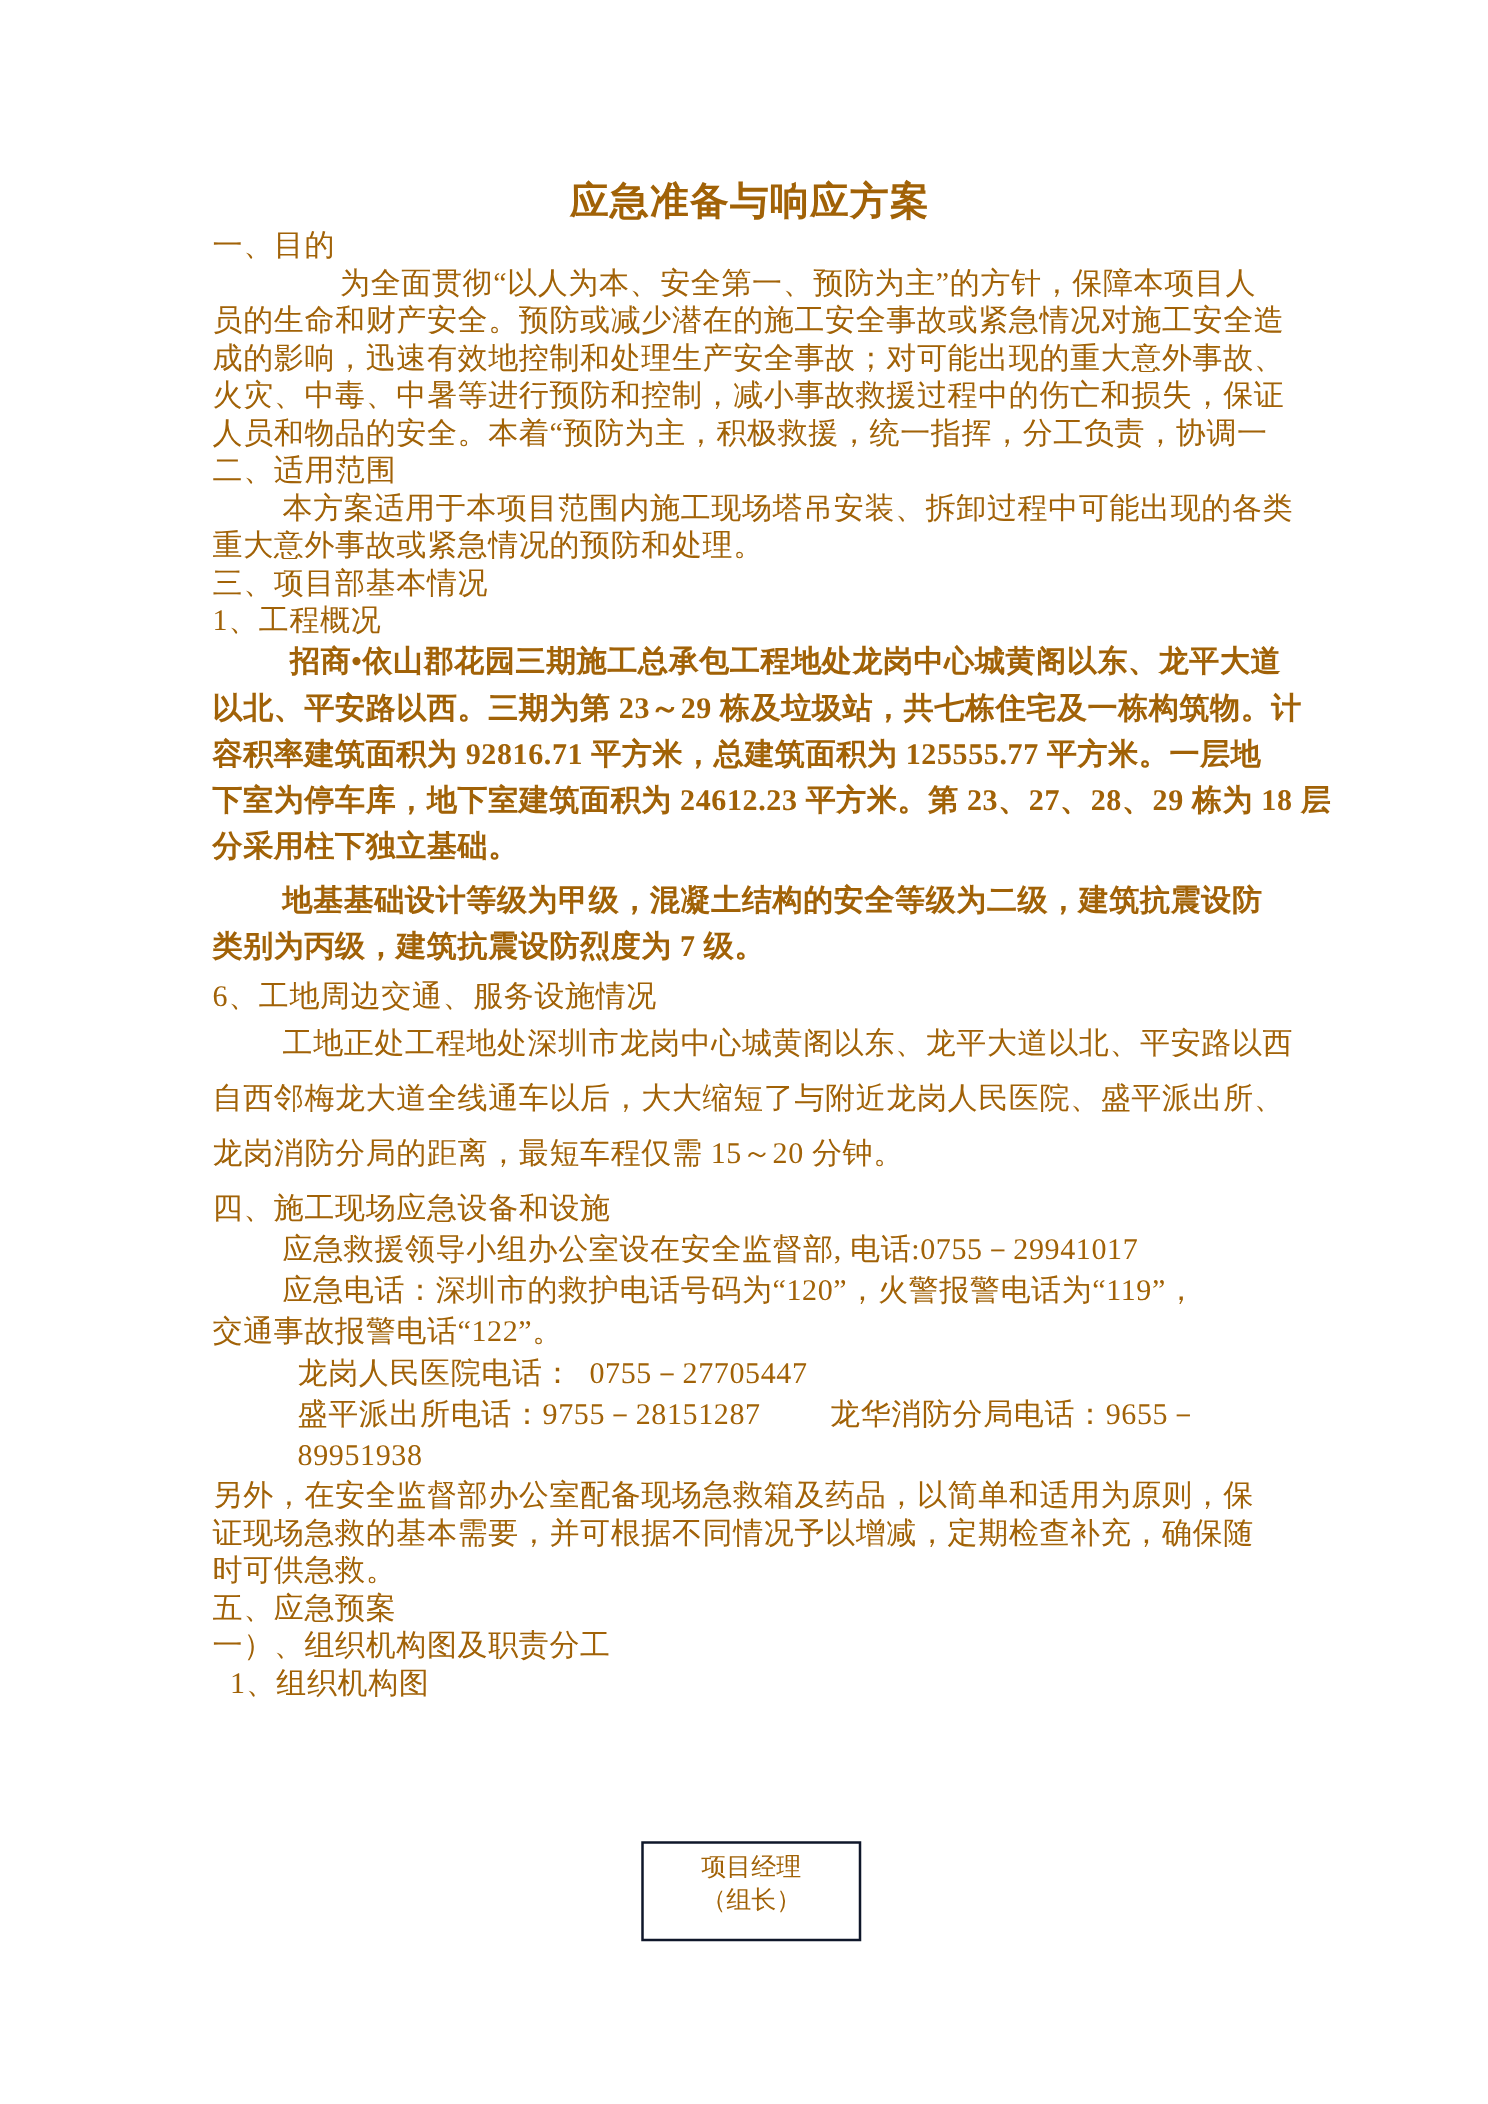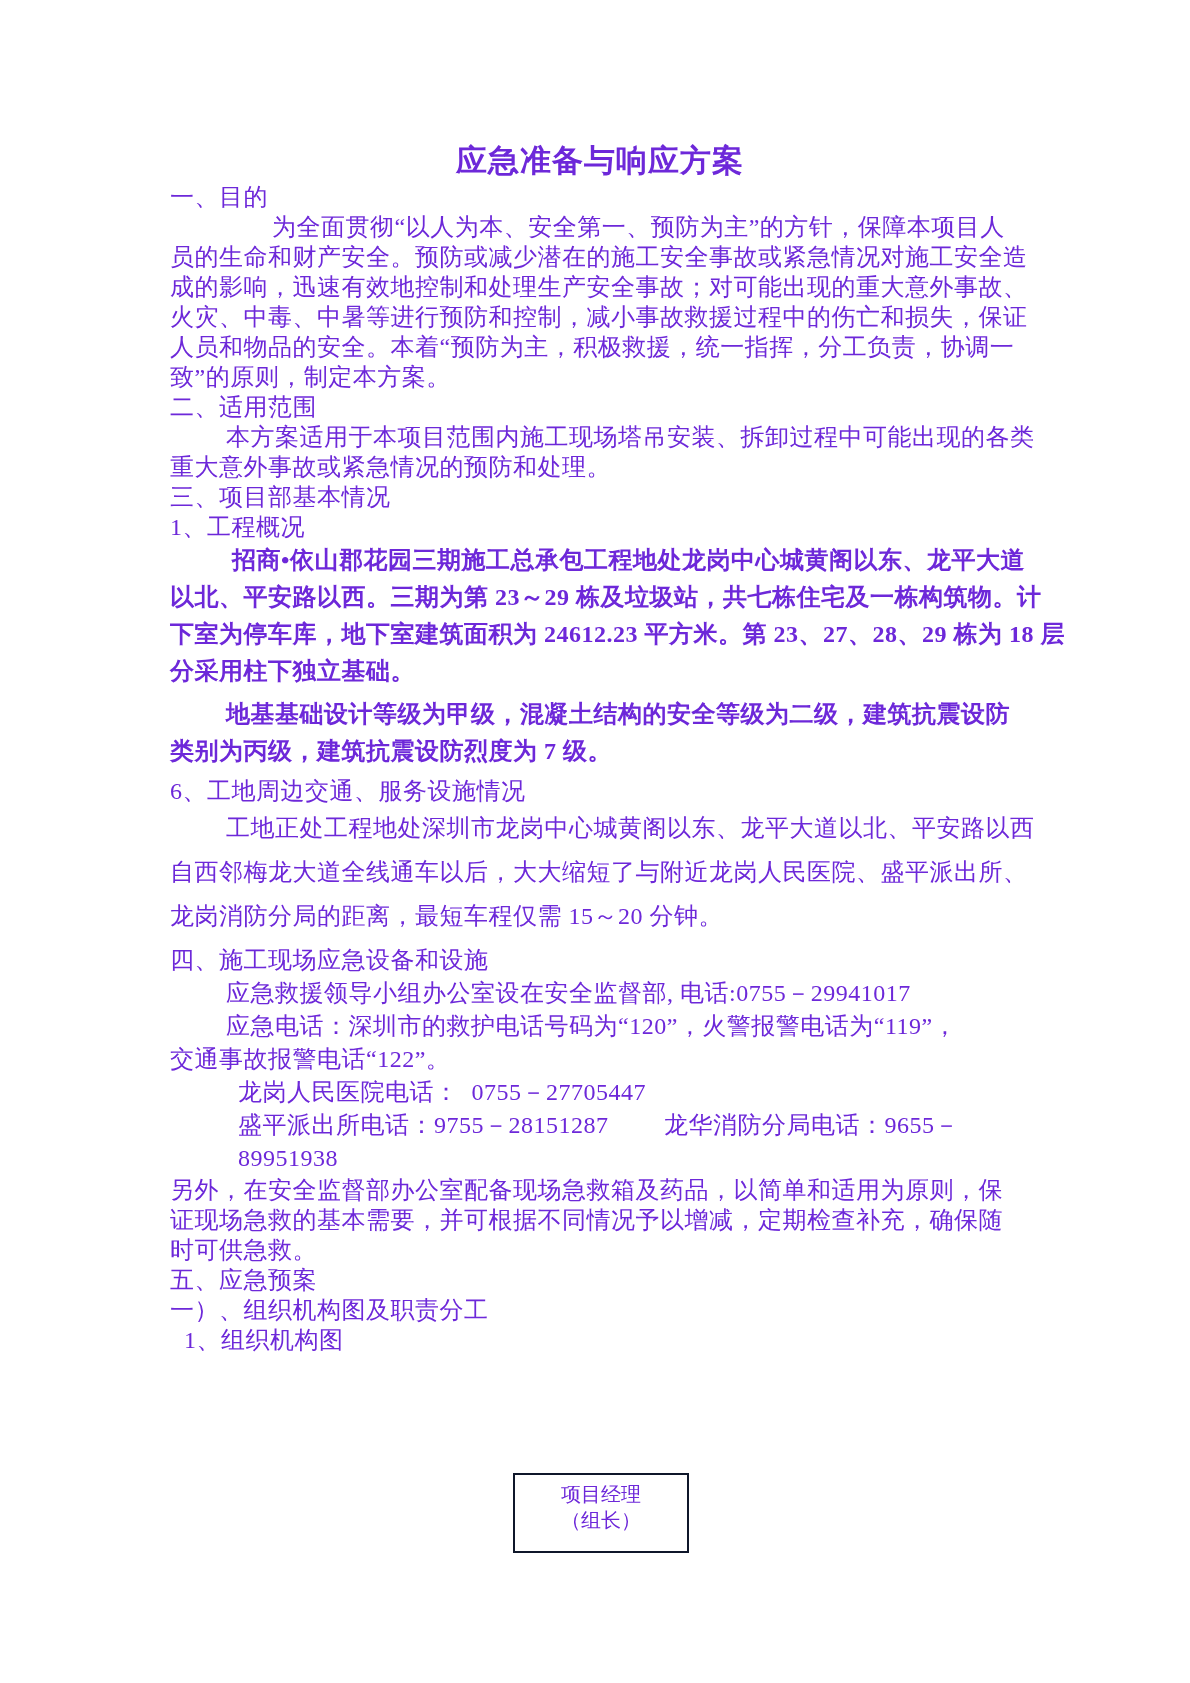--- a/index.html
+++ b/index.html
@@ -1,20 +1,20 @@
 <!DOCTYPE html>
 <html><head>
 <meta charset="utf-8">
 <style>
   html,body{margin:0;padding:0;background:#ffffff;}
   .page{
     position:relative;
     width:1190px;height:1683px;
     background:#ffffff;
-    color:#6d28d9;
+    color:#a16207;
     font-family:"Liberation Serif","DejaVu Serif",serif;
     overflow:hidden;
   }
   .doc{
     position:absolute;
     left:170px;top:140px;
     width:860px;
   }
   .doc-title{
     font-size:31px;
@@ -60,28 +60,28 @@
 <div class="page">
   <div class="doc">
     <div class="doc-title">应急准备与响应方案</div>
     <div>
         <div class="ln">一、目的</div>
         <div class="ln i4">为全面贯彻“以人为本、安全第一、预防为主”的方针，保障本项目人</div>
         <div class="ln">员的生命和财产安全。预防或减少潜在的施工安全事故或紧急情况对施工安全造</div>
         <div class="ln">成的影响，迅速有效地控制和处理生产安全事故；对可能出现的重大意外事故、</div>
         <div class="ln">火灾、中毒、中暑等进行预防和控制，减小事故救援过程中的伤亡和损失，保证</div>
         <div class="ln">人员和物品的安全。本着“预防为主，积极救援，统一指挥，分工负责，协调一</div>
-        <div class="ln">致”的原则，制定本方案。</div>
         <div class="ln">二、适用范围</div>
         <div class="ln i2">本方案适用于本项目范围内施工现场塔吊安装、拆卸过程中可能出现的各类</div>
         <div class="ln">重大意外事故或紧急情况的预防和处理。</div>
         <div class="ln">三、项目部基本情况</div>
         <div class="ln">1、工程概况</div>
         <div class="ln i25 h37">招商•依山郡花园三期施工总承包工程地处龙岗中心城黄阁以东、龙平大道</div>
         <div class="ln h37">以北、平安路以西。三期为第 23～29 栋及垃圾站，共七栋住宅及一栋构筑物。计</div>
+        <div class="ln h37">容积率建筑面积为 92816.71 平方米，总建筑面积为 125555.77 平方米。一层地</div>
         <div class="ln h37">下室为停车库，地下室建筑面积为 24612.23 平方米。第 23、27、28、29 栋为 18 层</div>
         <div class="ln h37">分采用柱下独立基础。</div>
         <div class="ln i2 h37 mt6">地基基础设计等级为甲级，混凝土结构的安全等级为二级，建筑抗震设防</div>
         <div class="ln h37">类别为丙级，建筑抗震设防烈度为 7 级。</div>
         <div class="ln mt6">6、工地周边交通、服务设施情况</div>
         <div class="ln i2 h44">工地正处工程地处深圳市龙岗中心城黄阁以东、龙平大道以北、平安路以西</div>
         <div class="ln h44">自西邻梅龙大道全线通车以后，大大缩短了与附近龙岗人民医院、盛平派出所、</div>
         <div class="ln h44">龙岗消防分局的距离，最短车程仅需 15～20 分钟。</div>
         <div class="ln h33 mt6">四、施工现场应急设备和设施</div>
         <div class="ln i2 h33">应急救援领导小组办公室设在安全监督部, 电话:0755－29941017</div>

